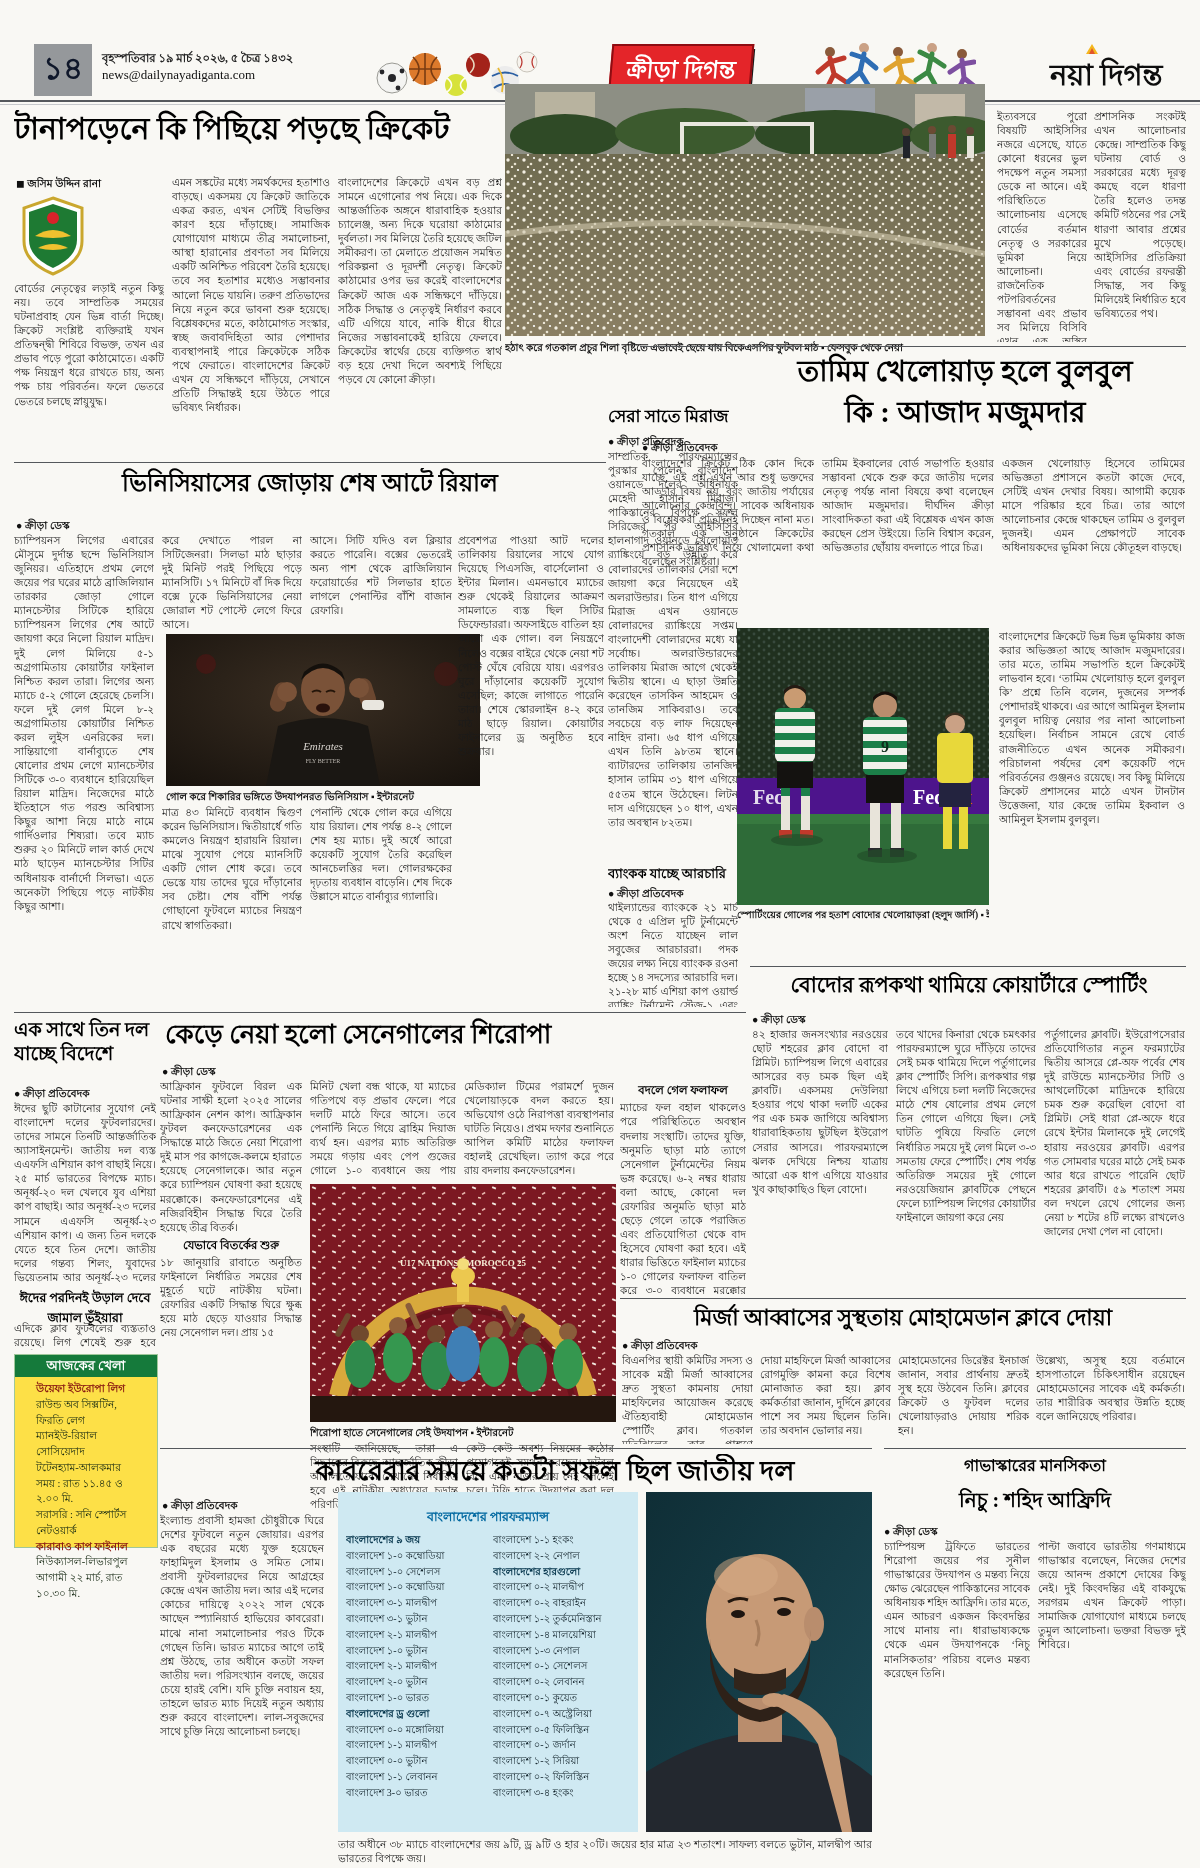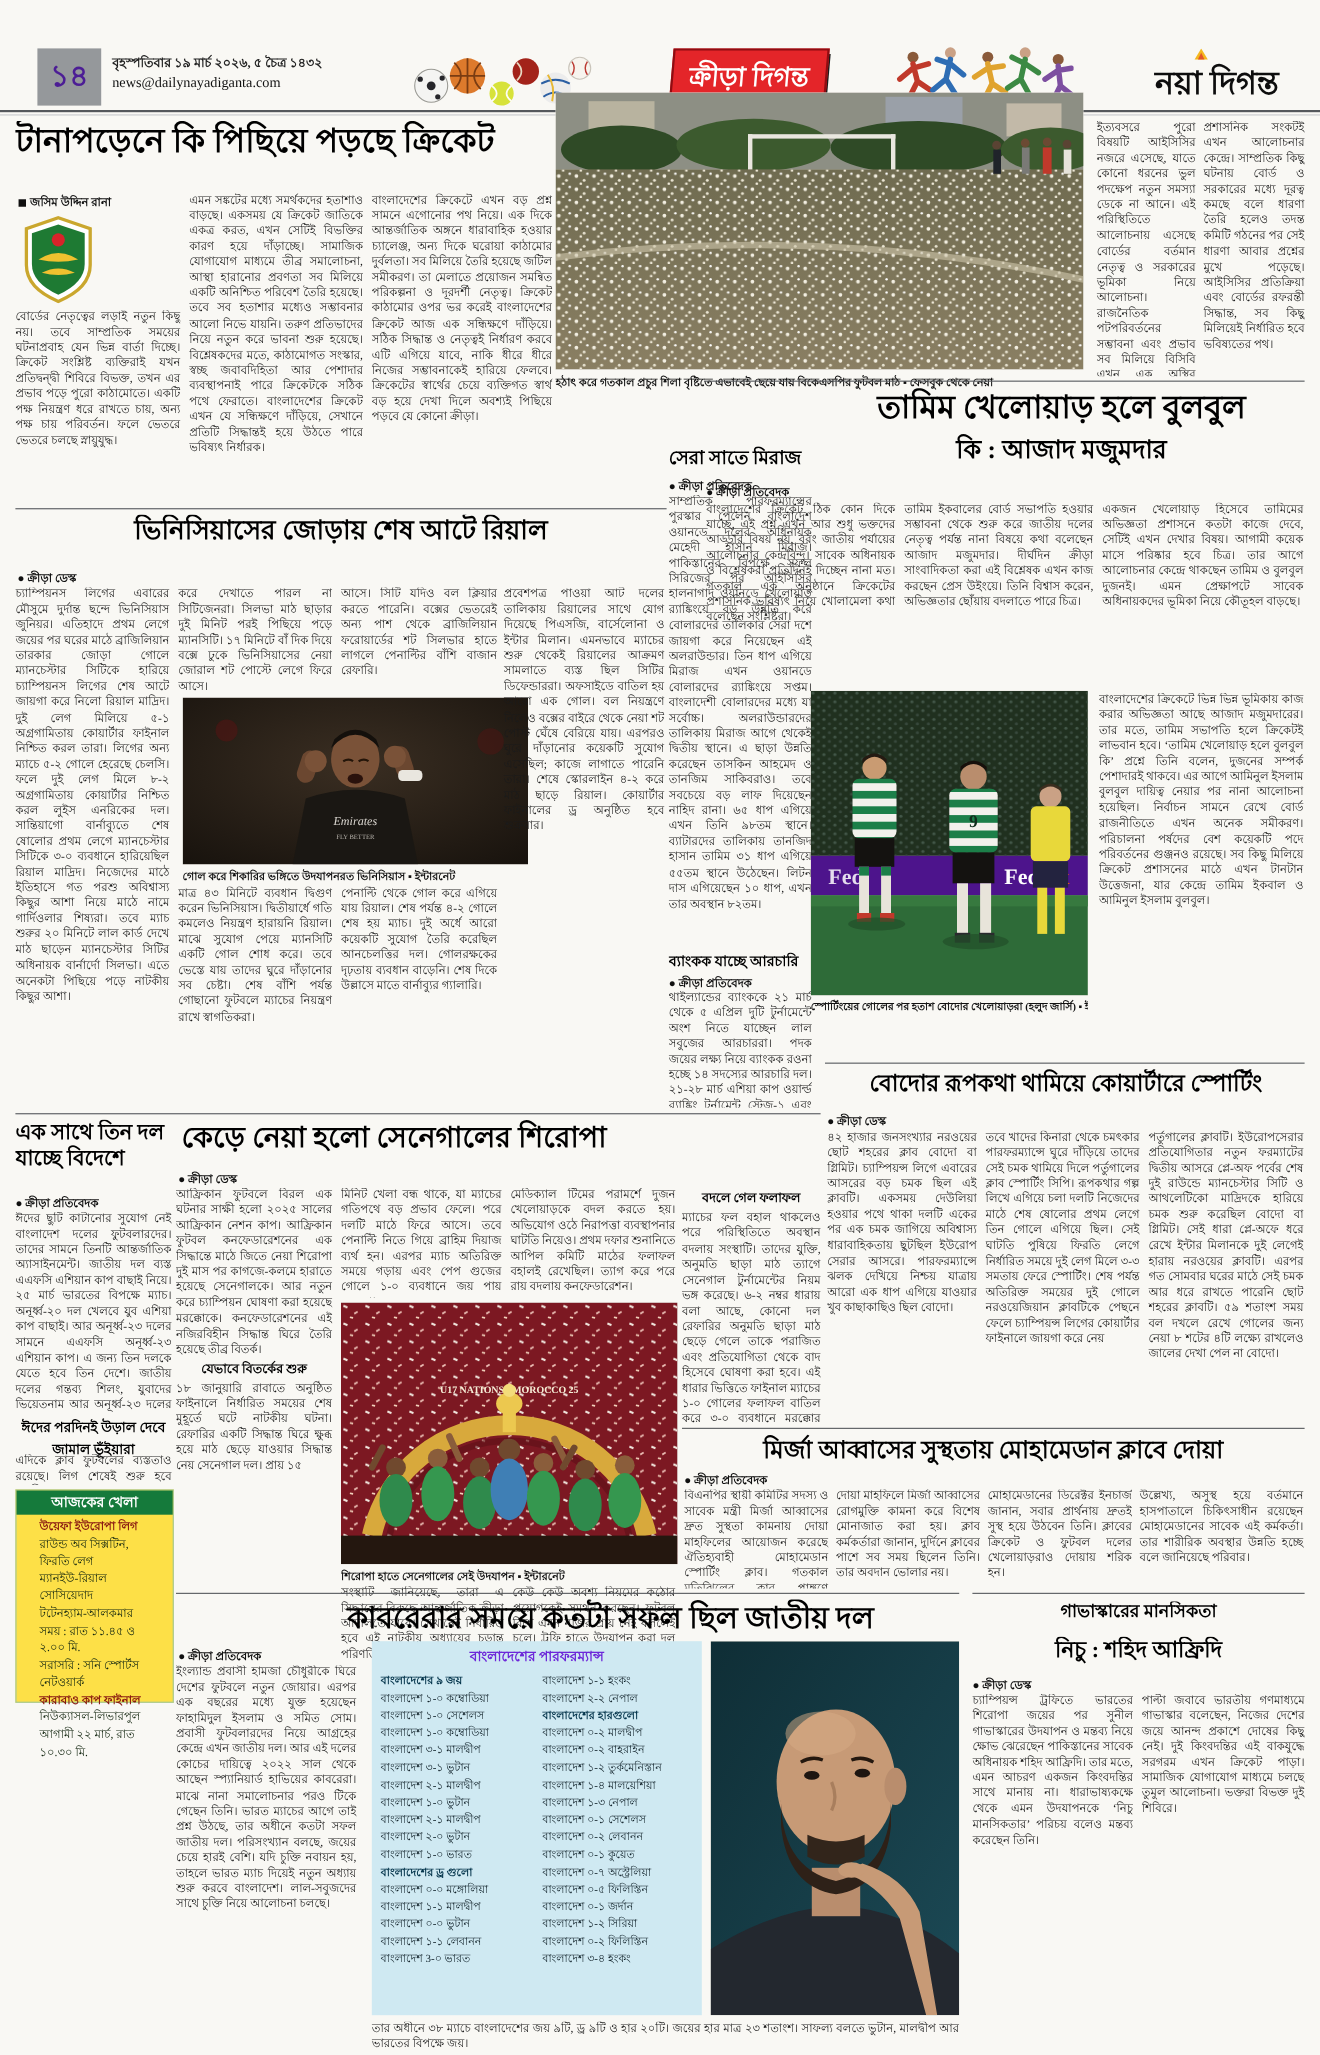--- a/index.html
+++ b/index.html
@@ -11,37 +11,37 @@
   .hl{font-weight:700;color:#000;line-height:1.28;white-space:nowrap;overflow:hidden;}
   .hl.c{text-align:center;}
   .hl.wrap{white-space:normal;}
   .by{font-size:10.5px;font-weight:700;color:#101010;overflow:hidden;white-space:nowrap;}
   .cap{font-size:10px;font-weight:700;color:#111;overflow:hidden;white-space:nowrap;}
   .sub{font-weight:700;text-align:center;font-size:11.5px;color:#000;margin:3px 0;}
   .rule{background:#55585c;}
   .ph{overflow:hidden;background:#d8d5cd;}
   .ph svg{display:block;}
   
-  .pageno{background:#95989b;color:#4c1d95;font-weight:700;font-size:27px;
+  .pageno{background:#95989b;color:#0f172a;font-weight:700;font-size:31px;
           display:flex;align-items:center;justify-content:center;}
   .dateline{font-size:11.5px;font-weight:700;color:#222;line-height:1.5;}
   .email{font-size:13px;font-weight:400;color:#111;font-family:"Liberation Serif",serif;}
   .kd-sh{background:#1b1b1b;transform:skew(-5deg);}
   .kd{background:#e42529;transform:skew(-5deg);display:flex;align-items:center;justify-content:center;
       color:#fff;font-weight:800;font-size:24px;border:2px solid #8e0d12;}
   .nd{font-size:29px;font-weight:800;color:#0d0d0d;white-space:nowrap;}
   
   .tbox{background:#fde047;border:1px solid #9fc79a;}
   .tbox-h{background:#157a3b;color:#fff;font-weight:700;font-size:13px;text-align:center;
           height:22px;line-height:22px;}
   .tbox-items{padding:4px 21px;font-size:10.5px;line-height:1.5;color:#12250f;text-align:left;}
   .tbox-items .bold{font-weight:700;color:#8a1a12;}
   
   .pbox{background:#cfe9f2;}
-  .pbox-title{font-size:12.5px;font-weight:700;text-align:center;color:#6d28d9;padding-top:5px;}
+  .pbox-title{font-size:12.5px;font-weight:700;text-align:center;color:#0369a1;padding-top:16px;}
   .pcols{display:flex;gap:10px;padding:4px 8px;}
   .pcol{width:142px;font-size:10px;line-height:1.58;color:#12232b;white-space:nowrap;overflow:hidden;}
   .pcol .bold{font-weight:700;color:#06364d;}
 </style>
 </head>
 <body>
 
 <div class="abs rule" style="left:0;top:100px;width:1200px;height:2px"></div>
 <div class="abs" style="left:0;top:104px;width:1200px;height:1px;background:#c7c9cc"></div>
 
@@ -156,21 +156,21 @@
     </g>
   </svg>
 </div>
 <div class="abs cap" style="left:505px;top:340px;width:480px;height:15px">হঠাৎ করে গতকাল প্রচুর শিলা বৃষ্টিতে এভাবেই ছেয়ে যায় বিকেএসপির ফুটবল মাঠ ▪ ফেসবুক থেকে নেয়া</div>
 
 <div class="abs bt" style="left:997px;top:110px;width:90px;height:232px">ইত্যবসরে পুরো বিষয়টি আইসিসির নজরে এসেছে, যাতে কোনো ধরনের ভুল পদক্ষেপ নতুন সমস্যা ডেকে না আনে। এই পরিস্থিতিতে আলোচনায় এসেছে বোর্ডের বর্তমান নেতৃত্ব ও সরকারের ভূমিকা নিয়ে আলোচনা। রাজনৈতিক পটপরিবর্তনের সম্ভাবনা এবং প্রভাব সব মিলিয়ে বিসিবি এখন এক অস্থির সময়ে দাঁড়িয়ে। এক দিকে বর্তমান নেতৃত্ব স্থায়িত্ব বজায় রাখতে চেষ্টা করছে, অন্য দিকে নতুন শক্তিগুলো নিজেদের অবস্থান তৈরিতে সক্রিয়।</div>
 <div class="abs bt" style="left:1094px;top:110px;width:92px;height:232px">প্রশাসনিক সংকটই এখন আলোচনার কেন্দ্রে। সাম্প্রতিক কিছু ঘটনায় বোর্ড ও সরকারের মধ্যে দূরত্ব কমছে বলে ধারণা তৈরি হলেও তদন্ত কমিটি গঠনের পর সেই ধারণা আবার প্রশ্নের মুখে পড়েছে। আইসিসির প্রতিক্রিয়া এবং বোর্ডের রফরম্তী সিদ্ধান্ত, সব কিছু মিলিয়েই নির্ধারিত হবে ভবিষ্যতের পথ।</div>
 
 <div class="abs rule" style="left:640px;top:346px;width:546px;height:1px"></div>
 <div class="abs hl c" style="left:745px;top:353px;width:440px;height:40px;font-size:29px">তামিম খেলোয়াড় হলে বুলবুল</div>
-<div class="abs hl c" style="left:745px;top:394px;width:440px;height:40px;font-size:23px">কি : আজাদ মজুমদার</div>
+<div class="abs hl c" style="left:745px;top:394px;width:440px;height:40px;font-size:29px">কি : আজাদ মজুমদার</div>
 <div class="abs by" style="left:642px;top:440px;width:150px;height:15px">● ক্রীড়া প্রতিবেদক</div>
 <div class="abs bt" style="left:642px;top:457px;width:172px;height:166px">বাংলাদেশের ক্রিকেট ঠিক কোন দিকে যাচ্ছে, এই প্রশ্ন এখন আর শুধু ভক্তদের আড্ডার বিষয় নয়, বরং জাতীয় পর্যায়ের আলোচনার কেন্দ্রবিন্দু। সাবেক অধিনায়ক ও বিশ্লেষকরা প্রতিদিনই দিচ্ছেন নানা মত। গতকাল এক অনুষ্ঠানে ক্রিকেটের প্রশাসনিক ভবিষ্যৎ নিয়ে খোলামেলা কথা বলেছেন সংশ্লিষ্টরা।</div>
 <div class="abs bt" style="left:822px;top:457px;width:172px;height:166px">তামিম ইকবালের বোর্ড সভাপতি হওয়ার সম্ভাবনা থেকে শুরু করে জাতীয় দলের নেতৃত্ব পর্যন্ত নানা বিষয়ে কথা বলেছেন আজাদ মজুমদার। দীর্ঘদিন ক্রীড়া সাংবাদিকতা করা এই বিশ্লেষক এখন কাজ করছেন প্রেস উইংয়ে। তিনি বিশ্বাস করেন, অভিজ্ঞতার ছোঁয়ায় বদলাতে পারে চিত্র।</div>
 <div class="abs bt" style="left:1002px;top:457px;width:183px;height:166px">একজন খেলোয়াড় হিসেবে তামিমের অভিজ্ঞতা প্রশাসনে কতটা কাজে দেবে, সেটিই এখন দেখার বিষয়। আগামী কয়েক মাসে পরিষ্কার হবে চিত্র। তার আগে আলোচনার কেন্দ্রে থাকছেন তামিম ও বুলবুল দুজনই। এমন প্রেক্ষাপটে সাবেক অধিনায়কদের ভূমিকা নিয়ে কৌতূহল বাড়ছে।</div>
 
 <div class="abs hl" style="left:608px;top:406px;width:130px;height:26px;font-size:17px">সেরা সাতে মিরাজ</div>
 <div class="abs by" style="left:608px;top:434px;width:130px;height:14px">● ক্রীড়া প্রতিবেদক</div>
 <div class="abs bt" style="left:608px;top:450px;width:130px;height:412px">সাম্প্রতিক পারফরম্যান্সের পুরস্কার পেলেন বাংলাদেশ ওয়ানডে দলের অধিনায়ক মেহেদী হাসান মিরাজ। পাকিস্তানের বিপক্ষে সফল সিরিজের পর আইসিসির হালনাগাদ ওয়ানডে খেলোয়াড় র‍্যাঙ্কিংয়ে বড় উন্নতি করে বোলারদের তালিকার সেরা দশে জায়গা করে নিয়েছেন এই অলরাউন্ডার। তিন ধাপ এগিয়ে মিরাজ এখন ওয়ানডে বোলারদের র‍্যাঙ্কিংয়ে সপ্তম। বাংলাদেশী বোলারদের মধ্যে যা সর্বোচ্চ। অলরাউন্ডারদের তালিকায় মিরাজ আগে থেকেই দ্বিতীয় স্থানে। এ ছাড়া উন্নতি করেছেন তাসকিন আহমেদ ও তানজিম সাকিবরাও। তবে সবচেয়ে বড় লাফ দিয়েছেন নাহিদ রানা। ৬৫ ধাপ এগিয়ে এখন তিনি ৯৮তম স্থানে। ব্যাটারদের তালিকায় তানজিদ হাসান তামিম ৩১ ধাপ এগিয়ে ৫৫তম স্থানে উঠেছেন। লিটন দাস এগিয়েছেন ১০ ধাপ, এখন তার অবস্থান ৮২তম।</div>
 <div class="abs hl wrap" style="left:608px;top:866px;width:130px;height:18px;font-size:13px">ব্যাংকক যাচ্ছে আরচারি দল</div>
 <div class="abs by" style="left:608px;top:886px;width:130px;height:13px">● ক্রীড়া প্রতিবেদক</div>

